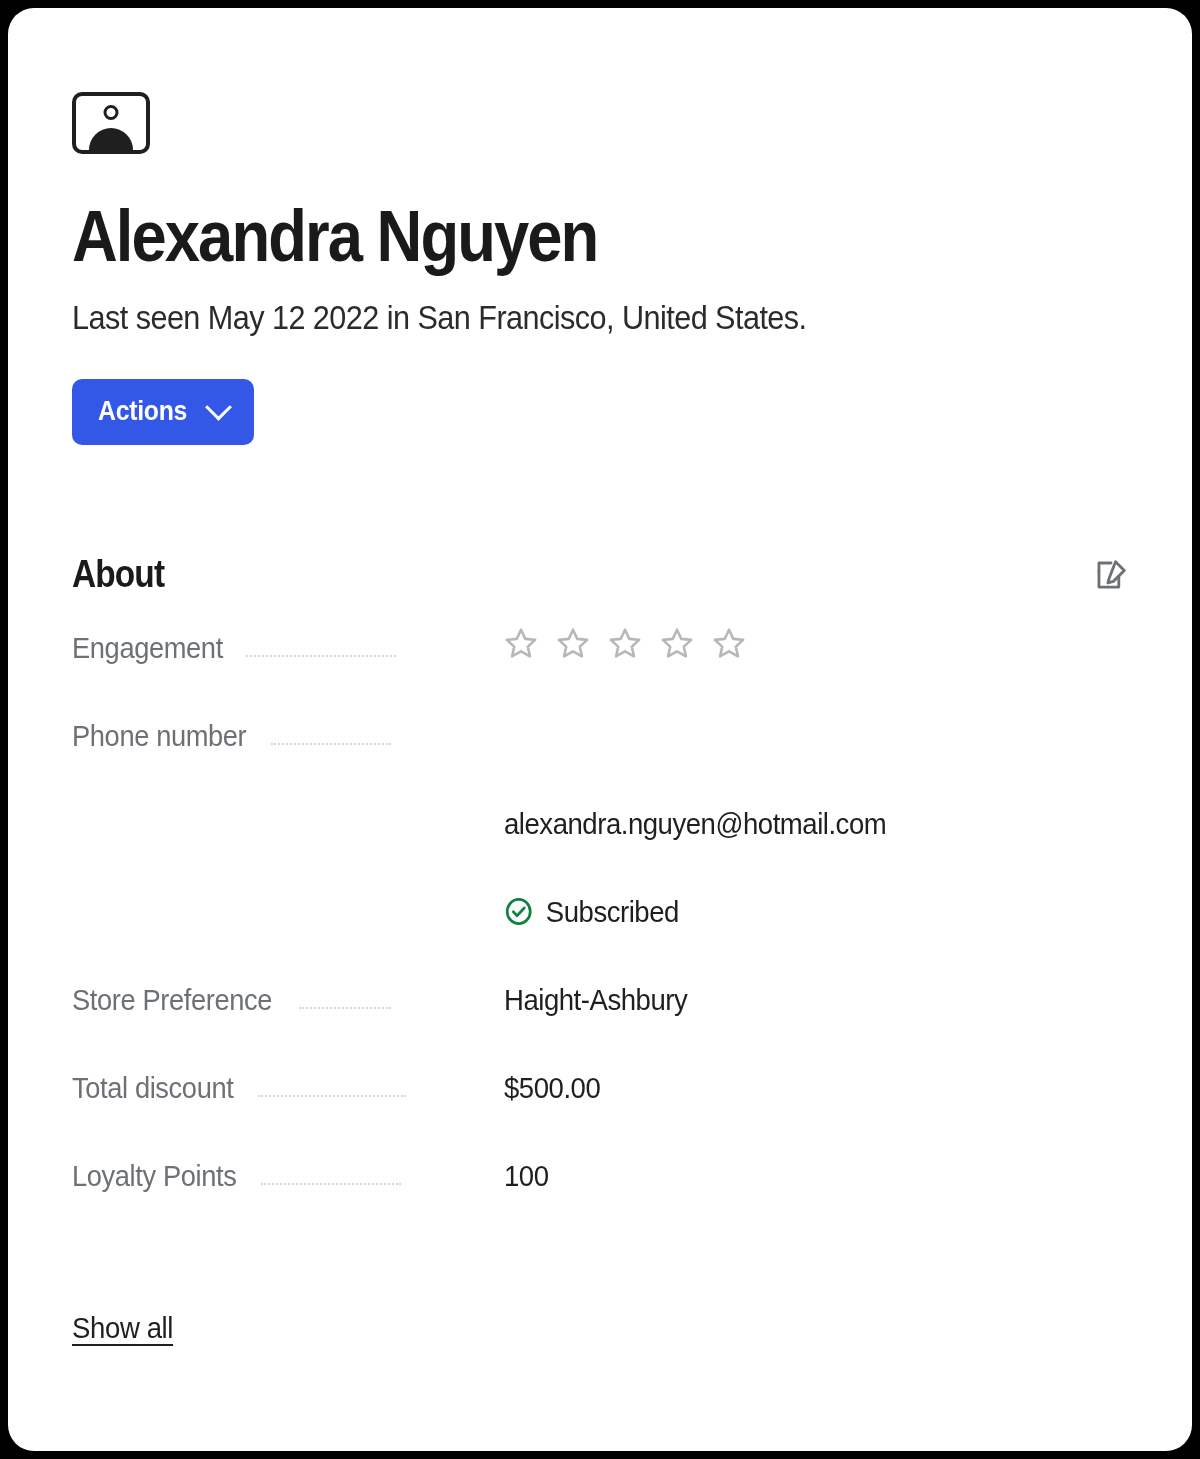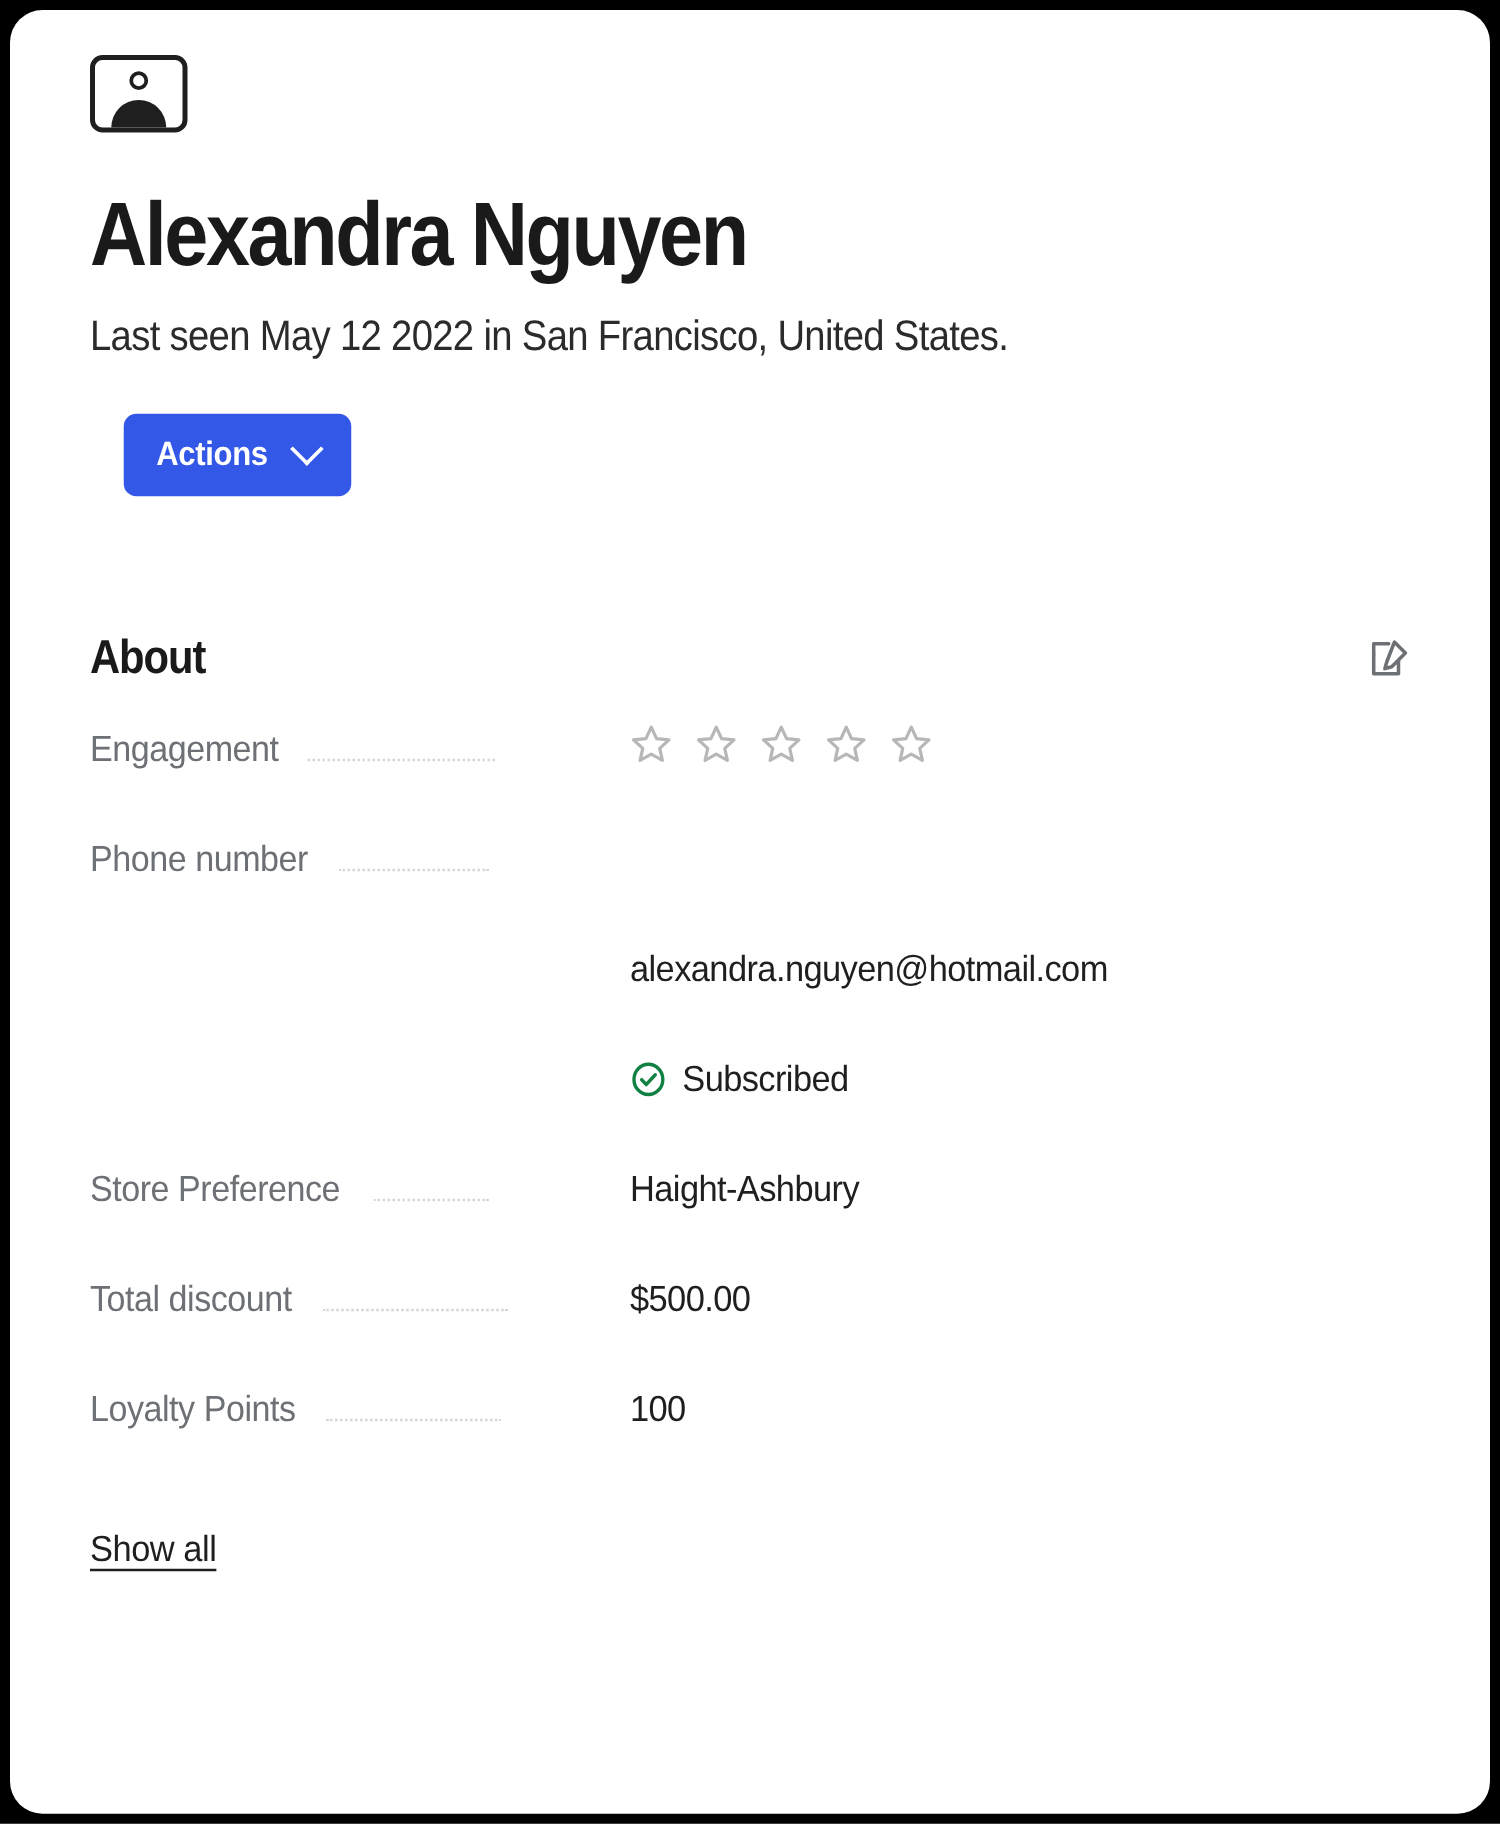--- a/index.html
+++ b/index.html
@@ -18,21 +18,21 @@
     left: 8px;
     top: 8px;
     width: 1184px;
     height: 1443px;
     background: #ffffff;
     border-radius: 26px;
     box-sizing: border-box;
     overflow: hidden;
   }
   .inner {
-    padding: 36px 64px 0 64px;
+    padding: 84px 64px 0 64px;
   }
 
   
   .avatar {
     width: 78px;
     height: 62px;
     border: 4px solid #1f1f1f;
     border-radius: 10px;
     box-sizing: border-box;
     position: relative;
@@ -80,21 +80,20 @@
     color: #2b2b2b;
     letter-spacing: -0.6px;
     transform: scaleX(0.9);
     transform-origin: left center;
     white-space: nowrap;
   }
 
   
   .actions-wrap {
     margin-top: 42px;
-    margin-left: 27px;
   }
   .actions-btn {
     display: inline-flex;
     align-items: center;
     gap: 14px;
     background: #3358e8;
     color: #ffffff;
     border: none;
     border-radius: 10px;
     padding: 17px 26px 18px 26px;
@@ -203,21 +202,21 @@
   .status {
     display: flex;
     align-items: center;
     gap: 13px;
   }
   .status svg { display: block; flex: 0 0 auto; }
   .status .txt { line-height: 1; position: relative; top: 1px; }
 
   
   .show-all-wrap {
-    margin-top: 24px;
+    margin-top: 64px;
   }
   .show-all {
     font-size: 29px;
     color: #1f1f1f;
     text-decoration: underline;
     text-underline-offset: 6px;
     letter-spacing: -0.4px;
     cursor: pointer;
     display: inline-block;
     transform: scaleX(0.95);

